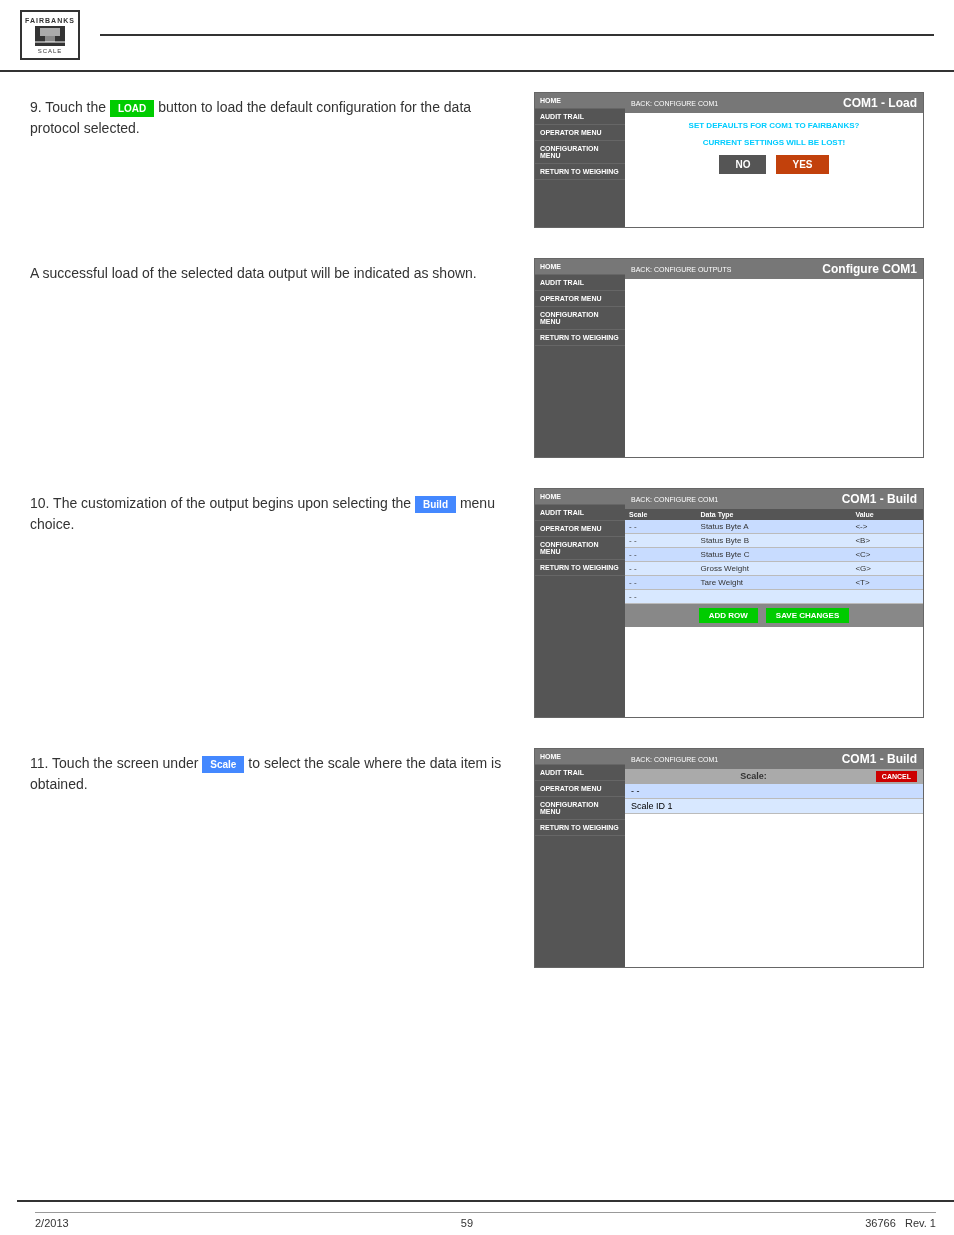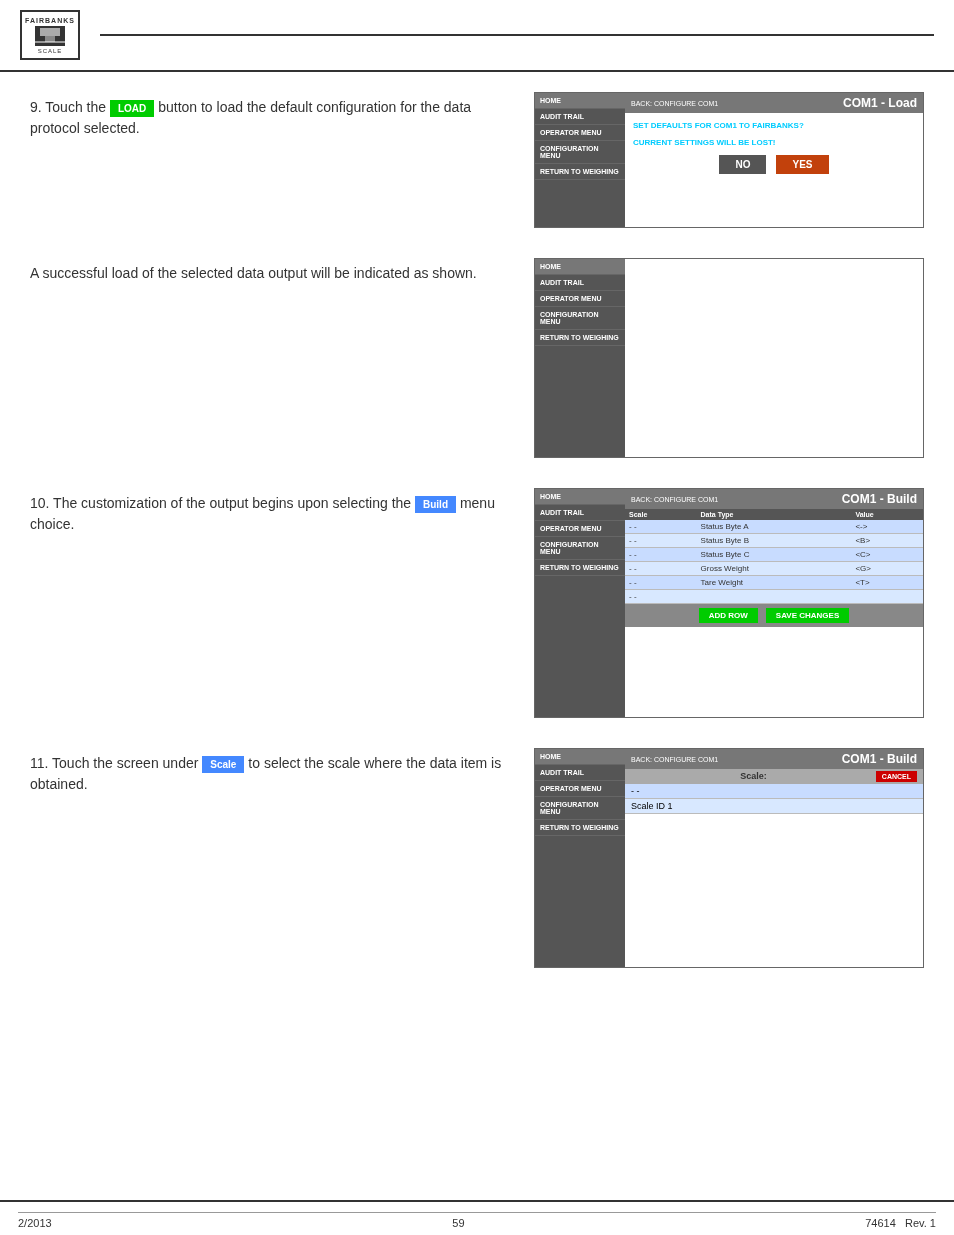--- a/index.html
+++ b/index.html
@@ -113,21 +113,21 @@
       flex: 1;
       display: flex;
       flex-direction: column;
     }
 
     .panel-body {
       padding: 8px;
       flex: 1;
     }
     .warning-text {
-      text-align: left;
+      text-align: center;
       font-size: 8px;
       color: #00ccff;
       font-weight: bold;
       margin-bottom: 8px;
       text-transform: uppercase;
     }
     .btn-row {
       display: flex;
       gap: 10px;
       justify-content: center;
@@ -256,21 +256,21 @@
       font-size: 9px;
       padding: 2px 6px;
       background: #d8e8ff;
       border-bottom: 1px solid #bbb;
     }
 
     
     .footer {
       position: absolute;
       bottom: 0;
-      left: 0;
+      left: 17px;
       right: 0;
       border-top: 2px solid #333;
       padding: 6px 18px;
     }
     .footer-line2 {
       border-top: 1px solid #999;
       margin-top: 4px;
       padding-top: 4px;
     }
     .footer-content {
@@ -382,20 +382,24 @@
     <div class="panel" style="height:200px;">
       <div class="panel-inner">
         <div class="panel-sidebar">
           <div class="sidebar-item">HOME</div>
           <div class="sidebar-item">AUDIT TRAIL</div>
           <div class="sidebar-item">OPERATOR MENU</div>
           <div class="sidebar-item">CONFIGURATION MENU</div>
           <div class="sidebar-item">RETURN TO WEIGHING</div>
         </div>
         <div class="panel-main">
+          <div class="panel-full-header">
+            <span class="back">BACK: CONFIGURE OUTPUTS</span>
+            <span class="title">Configure COM1</span>
+          </div>
         </div>
       </div>
     </div>
   </div>
 
   <div class="section">
     <div class="section-text">
       <span>10.</span>
       The customization of the output begins upon selecting the
       <span class="inline-highlight-blue">Build</span>
@@ -504,17 +508,17 @@
   </div>
 
 </div>
 
 <div class="footer">
   <div class="footer-line2">
     <div class="footer-content">
       <span>2/2013</span>
       <span>59</span>
       <span>
-        <span>74614</span>&nbsp;&nbsp;&nbsp;<span>Rev. 1</span>
+        <span>36766</span>&nbsp;&nbsp;&nbsp;<span>Rev. 1</span>
       </span>
     </div>
   </div>
 </div>
 
 </body></html>

